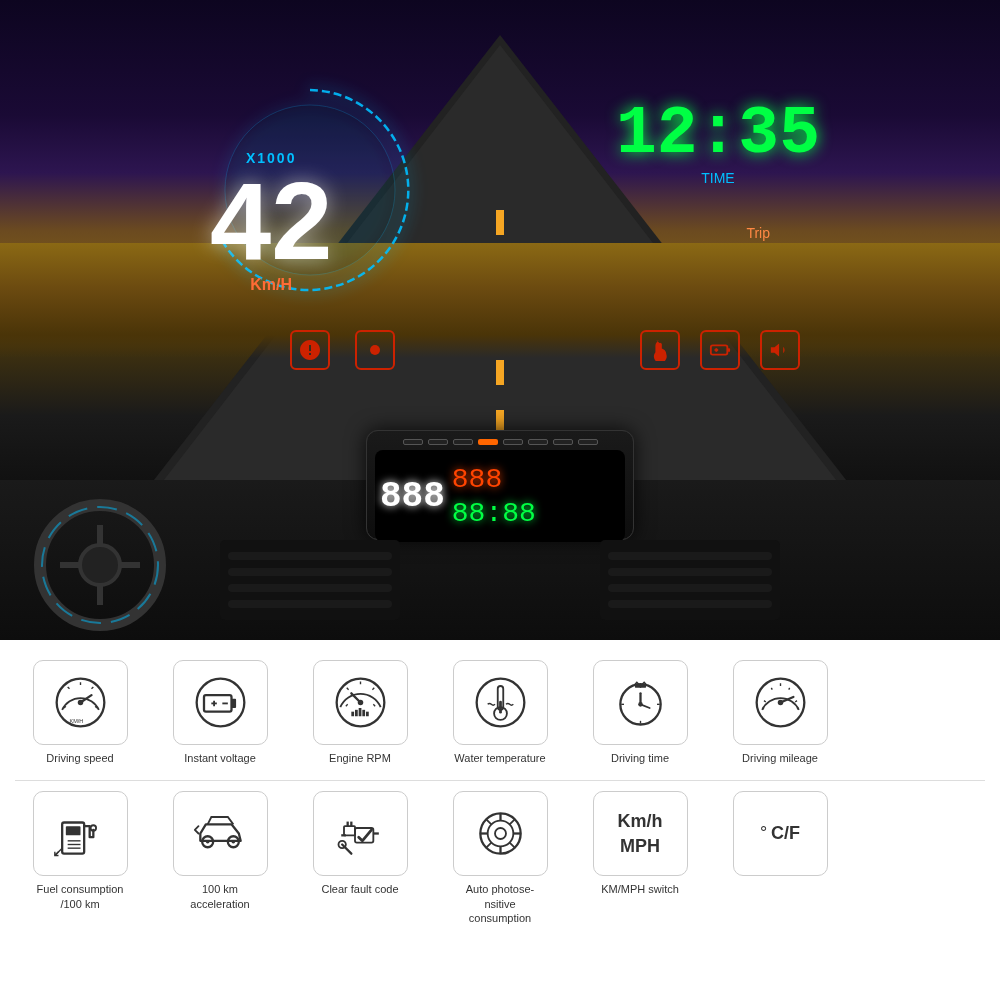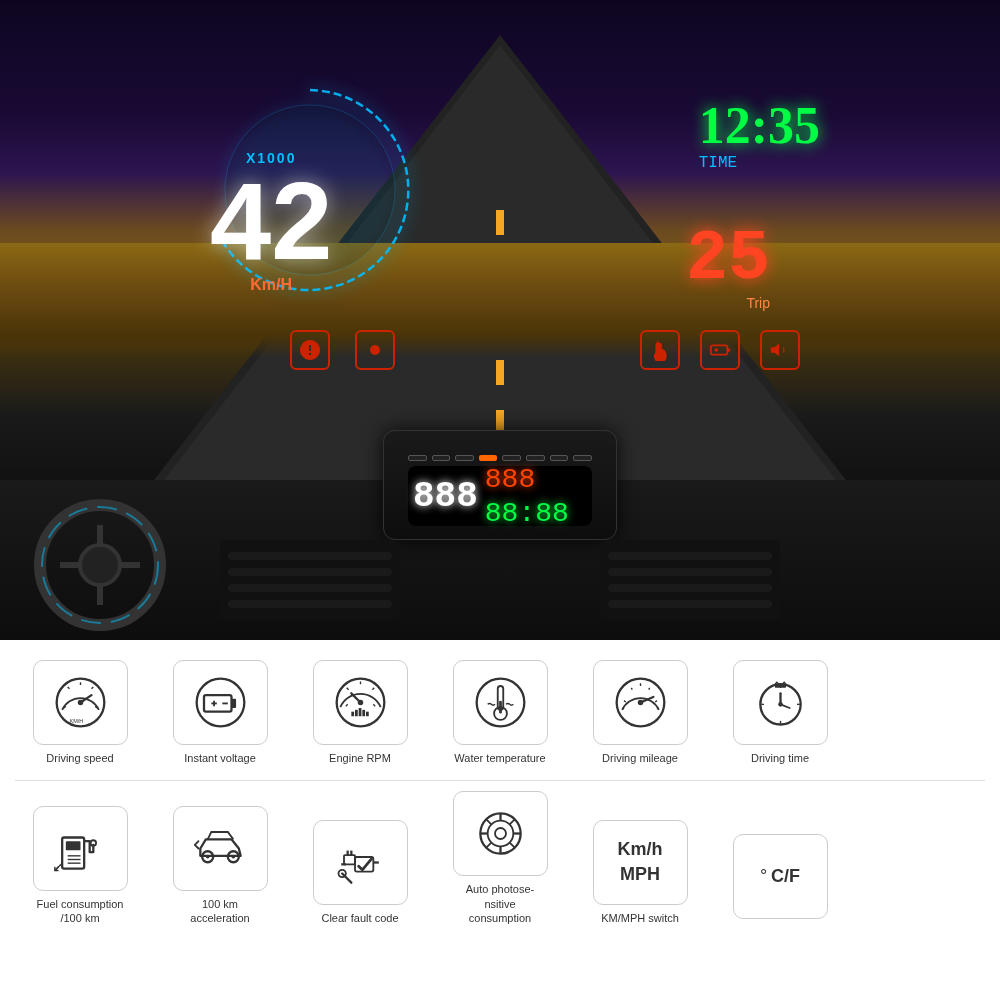--- a/index.html
+++ b/index.html
@@ -88,33 +88,32 @@
     
     .time-display {
       position: absolute;
       top: 100px;
       right: 180px;
       text-align: center;
     }
 
     .time-value {
       color: #00ff44;
-      font-size: 52px;
+      font-size: 68px;
       font-weight: 900;
-      font-family: Liberation Serif, serif;
+      font-family: Liberation Mono, monospace;
       text-shadow: 0 0 15px #00ff44;
       line-height: 1;
     }
 
     .time-label {
       color: #00bfff;
-      font-size: 16px;
-      text-align: left;
+      font-size: 14px;
+      text-align: center;
       margin-top: 2px;
-      font-family: Liberation Mono, monospace;
     }
 
     
     .trip-display {
       position: absolute;
       top: 225px;
       right: 230px;
       text-align: center;
     }
 
@@ -144,26 +143,26 @@
       color: #cc2200;
       font-size: 20px;
     }
 
     
     .hud-device {
       position: absolute;
       bottom: 100px;
       left: 50%;
       transform: translateX(-50%);
-      width: 234px;
+      width: 268px;
       height: 110px;
       background: linear-gradient(180deg, #1a1a1a 0%, #0d0d0d 100%);
       border-radius: 12px;
       border: 1px solid #333;
-      padding: 24px;
+      padding: 8px;
       box-shadow: 0 0 20px rgba(0,0,0,0.8);
     }
 
     .hud-device-inner {
       width: 100%;
       height: 100%;
       background: #000;
       border-radius: 8px;
       display: flex;
       gap: 5px;
@@ -212,21 +211,20 @@
       display: grid;
       grid-template-columns: repeat(7, 1fr);
       gap: 10px;
     }
 
     .feature-item {
       display: flex;
       flex-direction: column;
       align-items: center;
       text-align: center;
-      justify-content: flex-end;
     }
 
     .feature-icon-box {
       width: 95px;
       height: 85px;
       border: 1.5px solid #ccc;
       border-radius: 10px;
       display: flex;
       align-items: center;
       justify-content: center;
@@ -283,21 +281,20 @@
     <div class="speed-value">42</div>
     <div class="speed-unit">Km/H</div>
   </div>
 
   <div class="time-display">
     <div class="time-value">12:35</div>
     <div class="time-label">TIME</div>
   </div>
 
   <div class="trip-display">
-    <div class="trip-value">25</div>
     <div class="trip-label">Trip</div>
   </div>
 
   <div style="position:absolute;top:330px;left:290px;display:flex;gap:25px;">
     <div class="warning-icon">
       <svg width="24" height="24" viewBox="0 0 24 24" fill="#cc2200">
         <path d="M12 2C6.48 2 2 6.48 2 12s4.48 10 10 10 10-4.48 10-10S17.52 2 12 2zm1 15h-2v-2h2v2zm0-4h-2V7h2v6z"></path>
       </svg>
     </div>
     <div class="warning-icon">
@@ -447,50 +444,50 @@
           <path d="M16 32 Q18 30 20 32 Q22 34 24 32" fill="none" stroke="#333" stroke-width="1.5"></path>
           <path d="M36 32 Q38 30 40 32 Q42 34 44 32" fill="none" stroke="#333" stroke-width="1.5"></path>
         </svg>
       </div>
       <div class="feature-label">Water temperature</div>
     </div>
 
     <div class="feature-item">
       <div class="feature-icon-box">
         <svg viewBox="0 0 60 60" width="55" height="55">
-          <circle cx="30" cy="30" r="26" fill="none" stroke="#333" stroke-width="2.5"></circle>
-
-          <path d="M10 38 A 22 22 0 0 1 50 38" fill="none" stroke="#333" stroke-width="2"></path>
-          <line x1="30" y1="30" x2="44" y2="24" stroke="#333" stroke-width="2.5" stroke-linecap="round"></line>
-          <circle cx="30" cy="30" r="3" fill="#333"></circle>
-
-          <path d="M10 36 L12 37 M50 36 L48 37 M12 28 L14 29.5 M48 28 L46 29.5 M20 14 L21 16 M40 14 L39 16 M30 9 L30 12" stroke="#333" stroke-width="1.5"></path>
-        </svg>
-      </div>
-      <div class="feature-label">Driving mileage</div>
-    </div>
-
-    <div class="feature-item">
-      <div class="feature-icon-box">
-        <svg viewBox="0 0 60 60" width="55" height="55">
           <circle cx="30" cy="32" r="22" fill="none" stroke="#333" stroke-width="2.5"></circle>
           <line x1="30" y1="32" x2="30" y2="20" stroke="#333" stroke-width="2.5" stroke-linecap="round"></line>
           <line x1="30" y1="32" x2="40" y2="36" stroke="#333" stroke-width="2" stroke-linecap="round"></line>
           <circle cx="30" cy="32" r="2.5" fill="#333"></circle>
 
           <path d="M24 10 L26 8 L30 12 L34 8 L36 10" fill="none" stroke="#333" stroke-width="1.5"></path>
           <rect x="24" y="10" width="12" height="4" rx="1" fill="#333"></rect>
 
           <line x1="30" y1="11" x2="30" y2="14" stroke="#333" stroke-width="1.5"></line>
           <line x1="30" y1="50" x2="30" y2="53" stroke="#333" stroke-width="1.5"></line>
           <line x1="9" y1="32" x2="12" y2="32" stroke="#333" stroke-width="1.5"></line>
           <line x1="48" y1="32" x2="51" y2="32" stroke="#333" stroke-width="1.5"></line>
         </svg>
       </div>
       <div class="feature-label">Driving time</div>
+    </div>
+
+    <div class="feature-item">
+      <div class="feature-icon-box">
+        <svg viewBox="0 0 60 60" width="55" height="55">
+          <circle cx="30" cy="30" r="26" fill="none" stroke="#333" stroke-width="2.5"></circle>
+
+          <path d="M10 38 A 22 22 0 0 1 50 38" fill="none" stroke="#333" stroke-width="2"></path>
+          <line x1="30" y1="30" x2="44" y2="24" stroke="#333" stroke-width="2.5" stroke-linecap="round"></line>
+          <circle cx="30" cy="30" r="3" fill="#333"></circle>
+
+          <path d="M10 36 L12 37 M50 36 L48 37 M12 28 L14 29.5 M48 28 L46 29.5 M20 14 L21 16 M40 14 L39 16 M30 9 L30 12" stroke="#333" stroke-width="1.5"></path>
+        </svg>
+      </div>
+      <div class="feature-label">Driving mileage</div>
     </div>
 
 
   </div>
 
   <div class="divider"></div>
 
   <div class="features-grid-row2">
 
 

